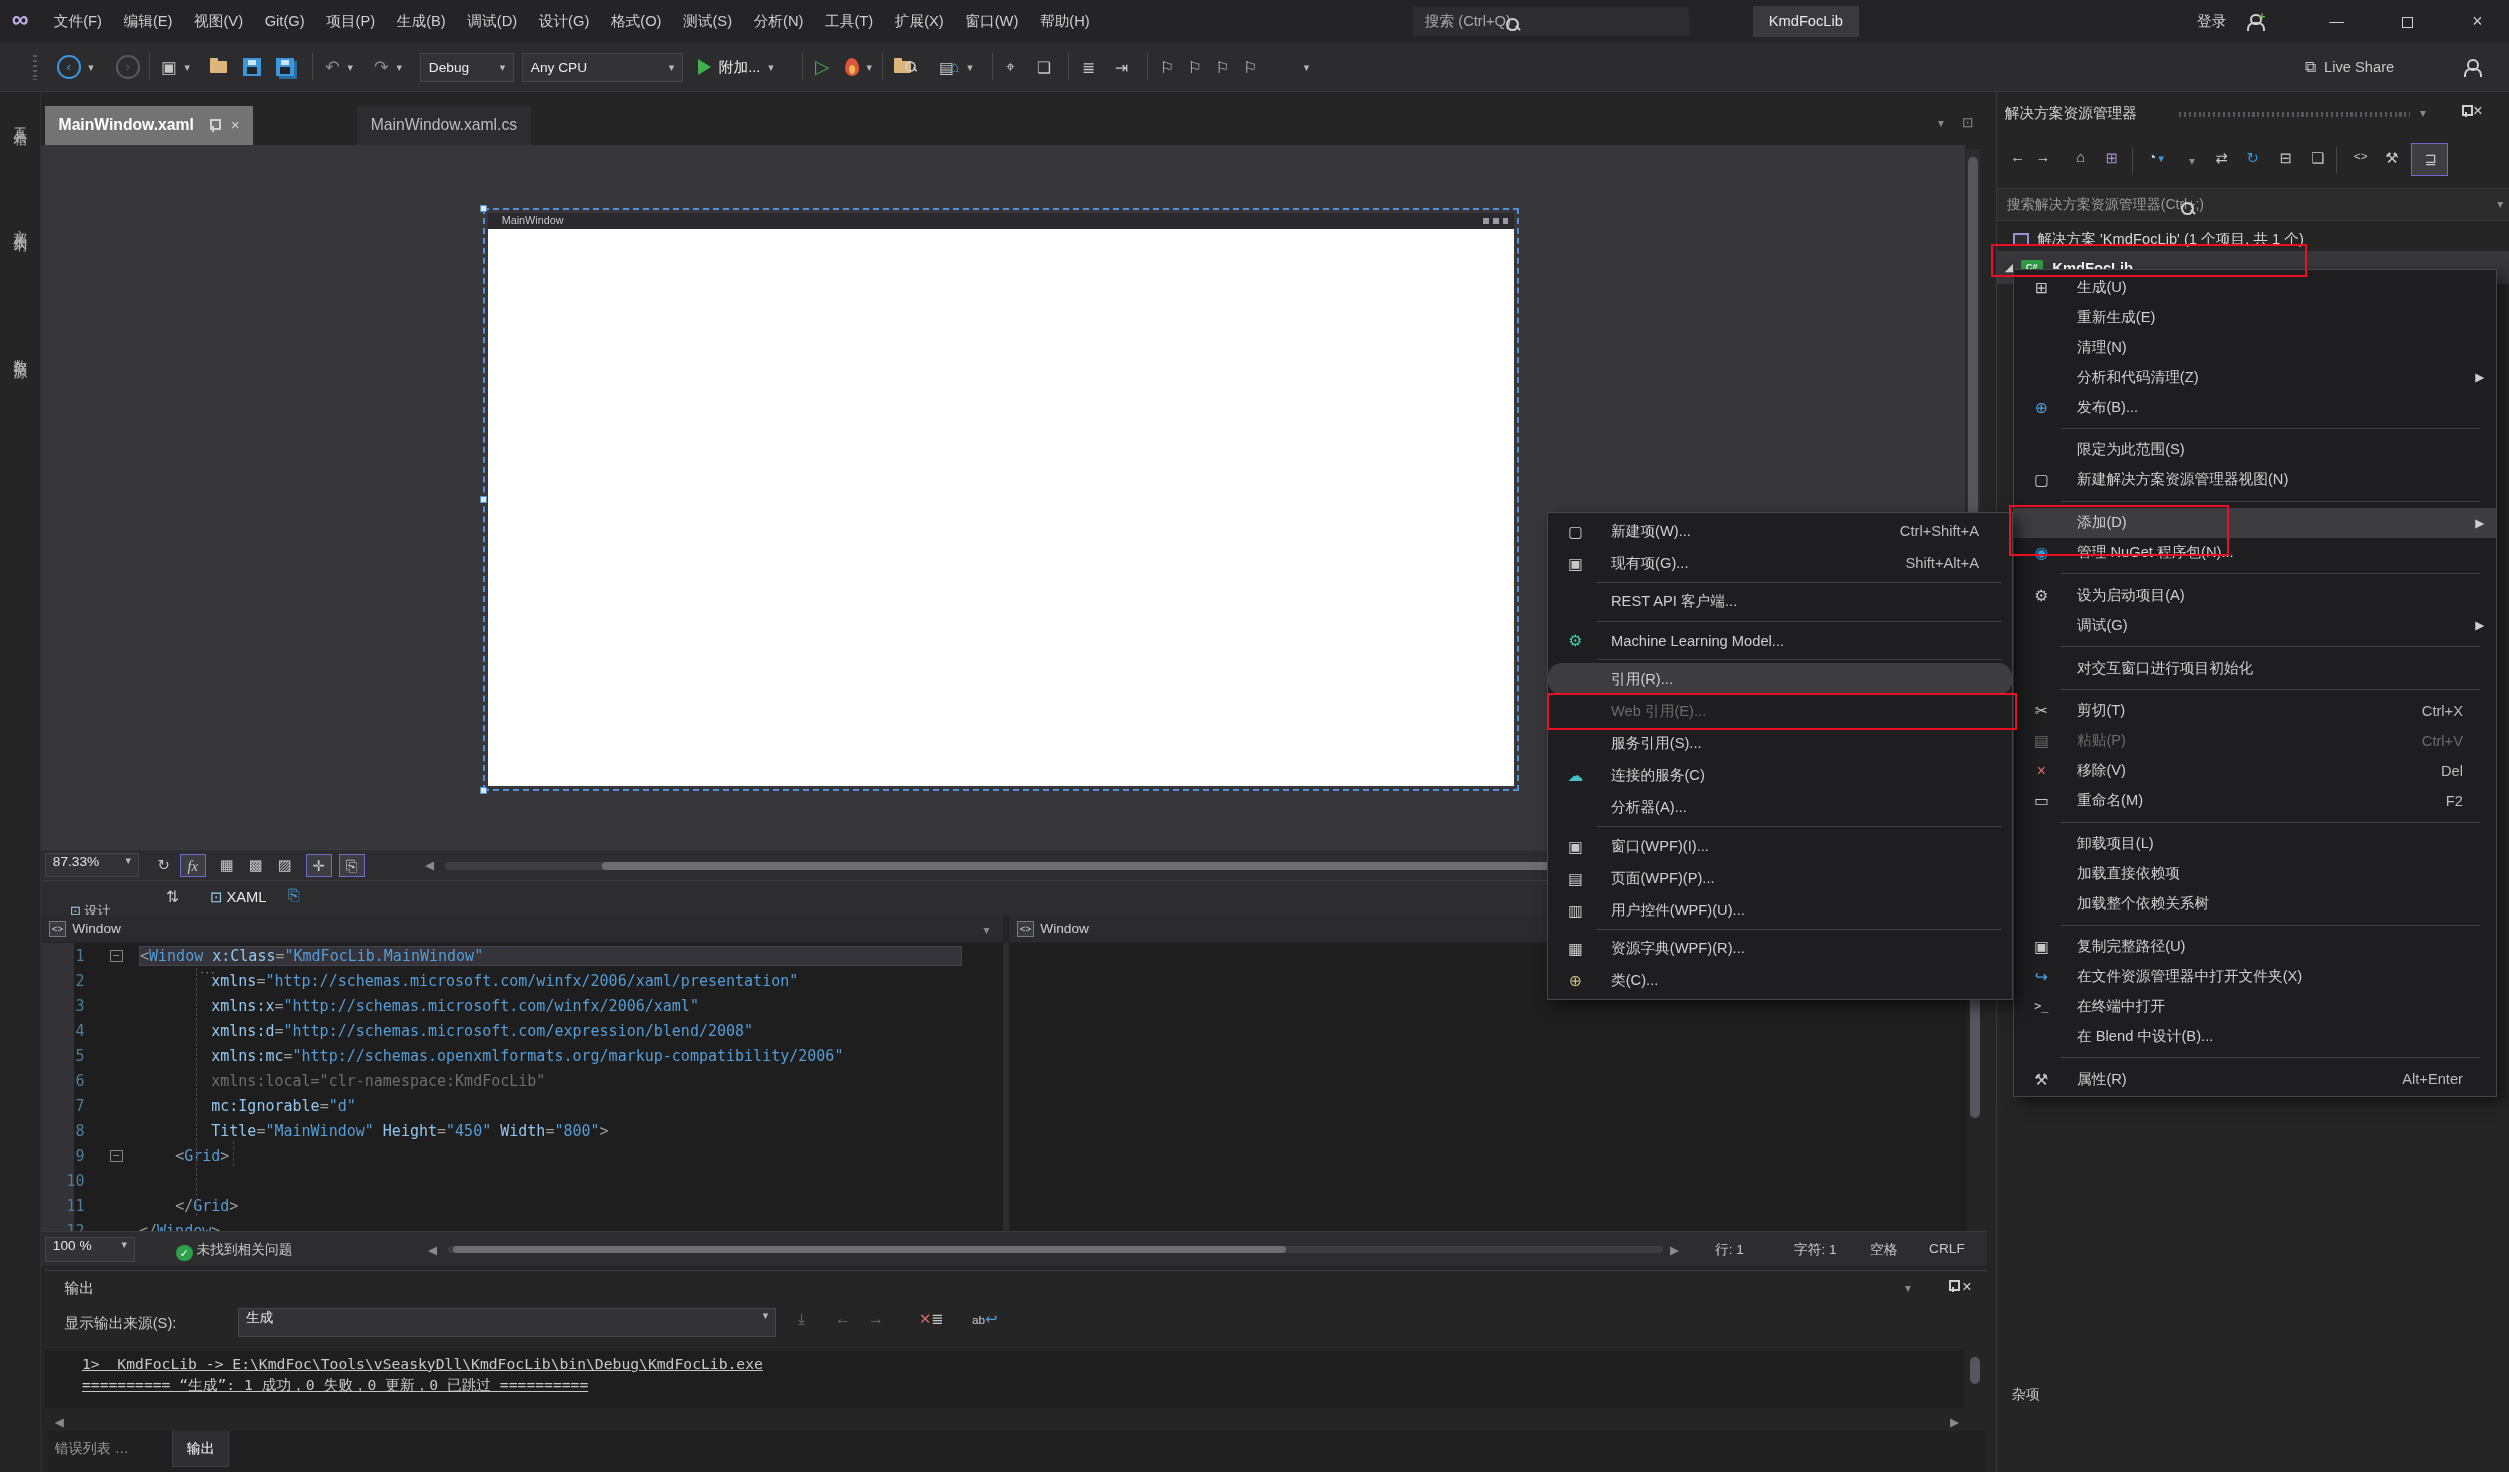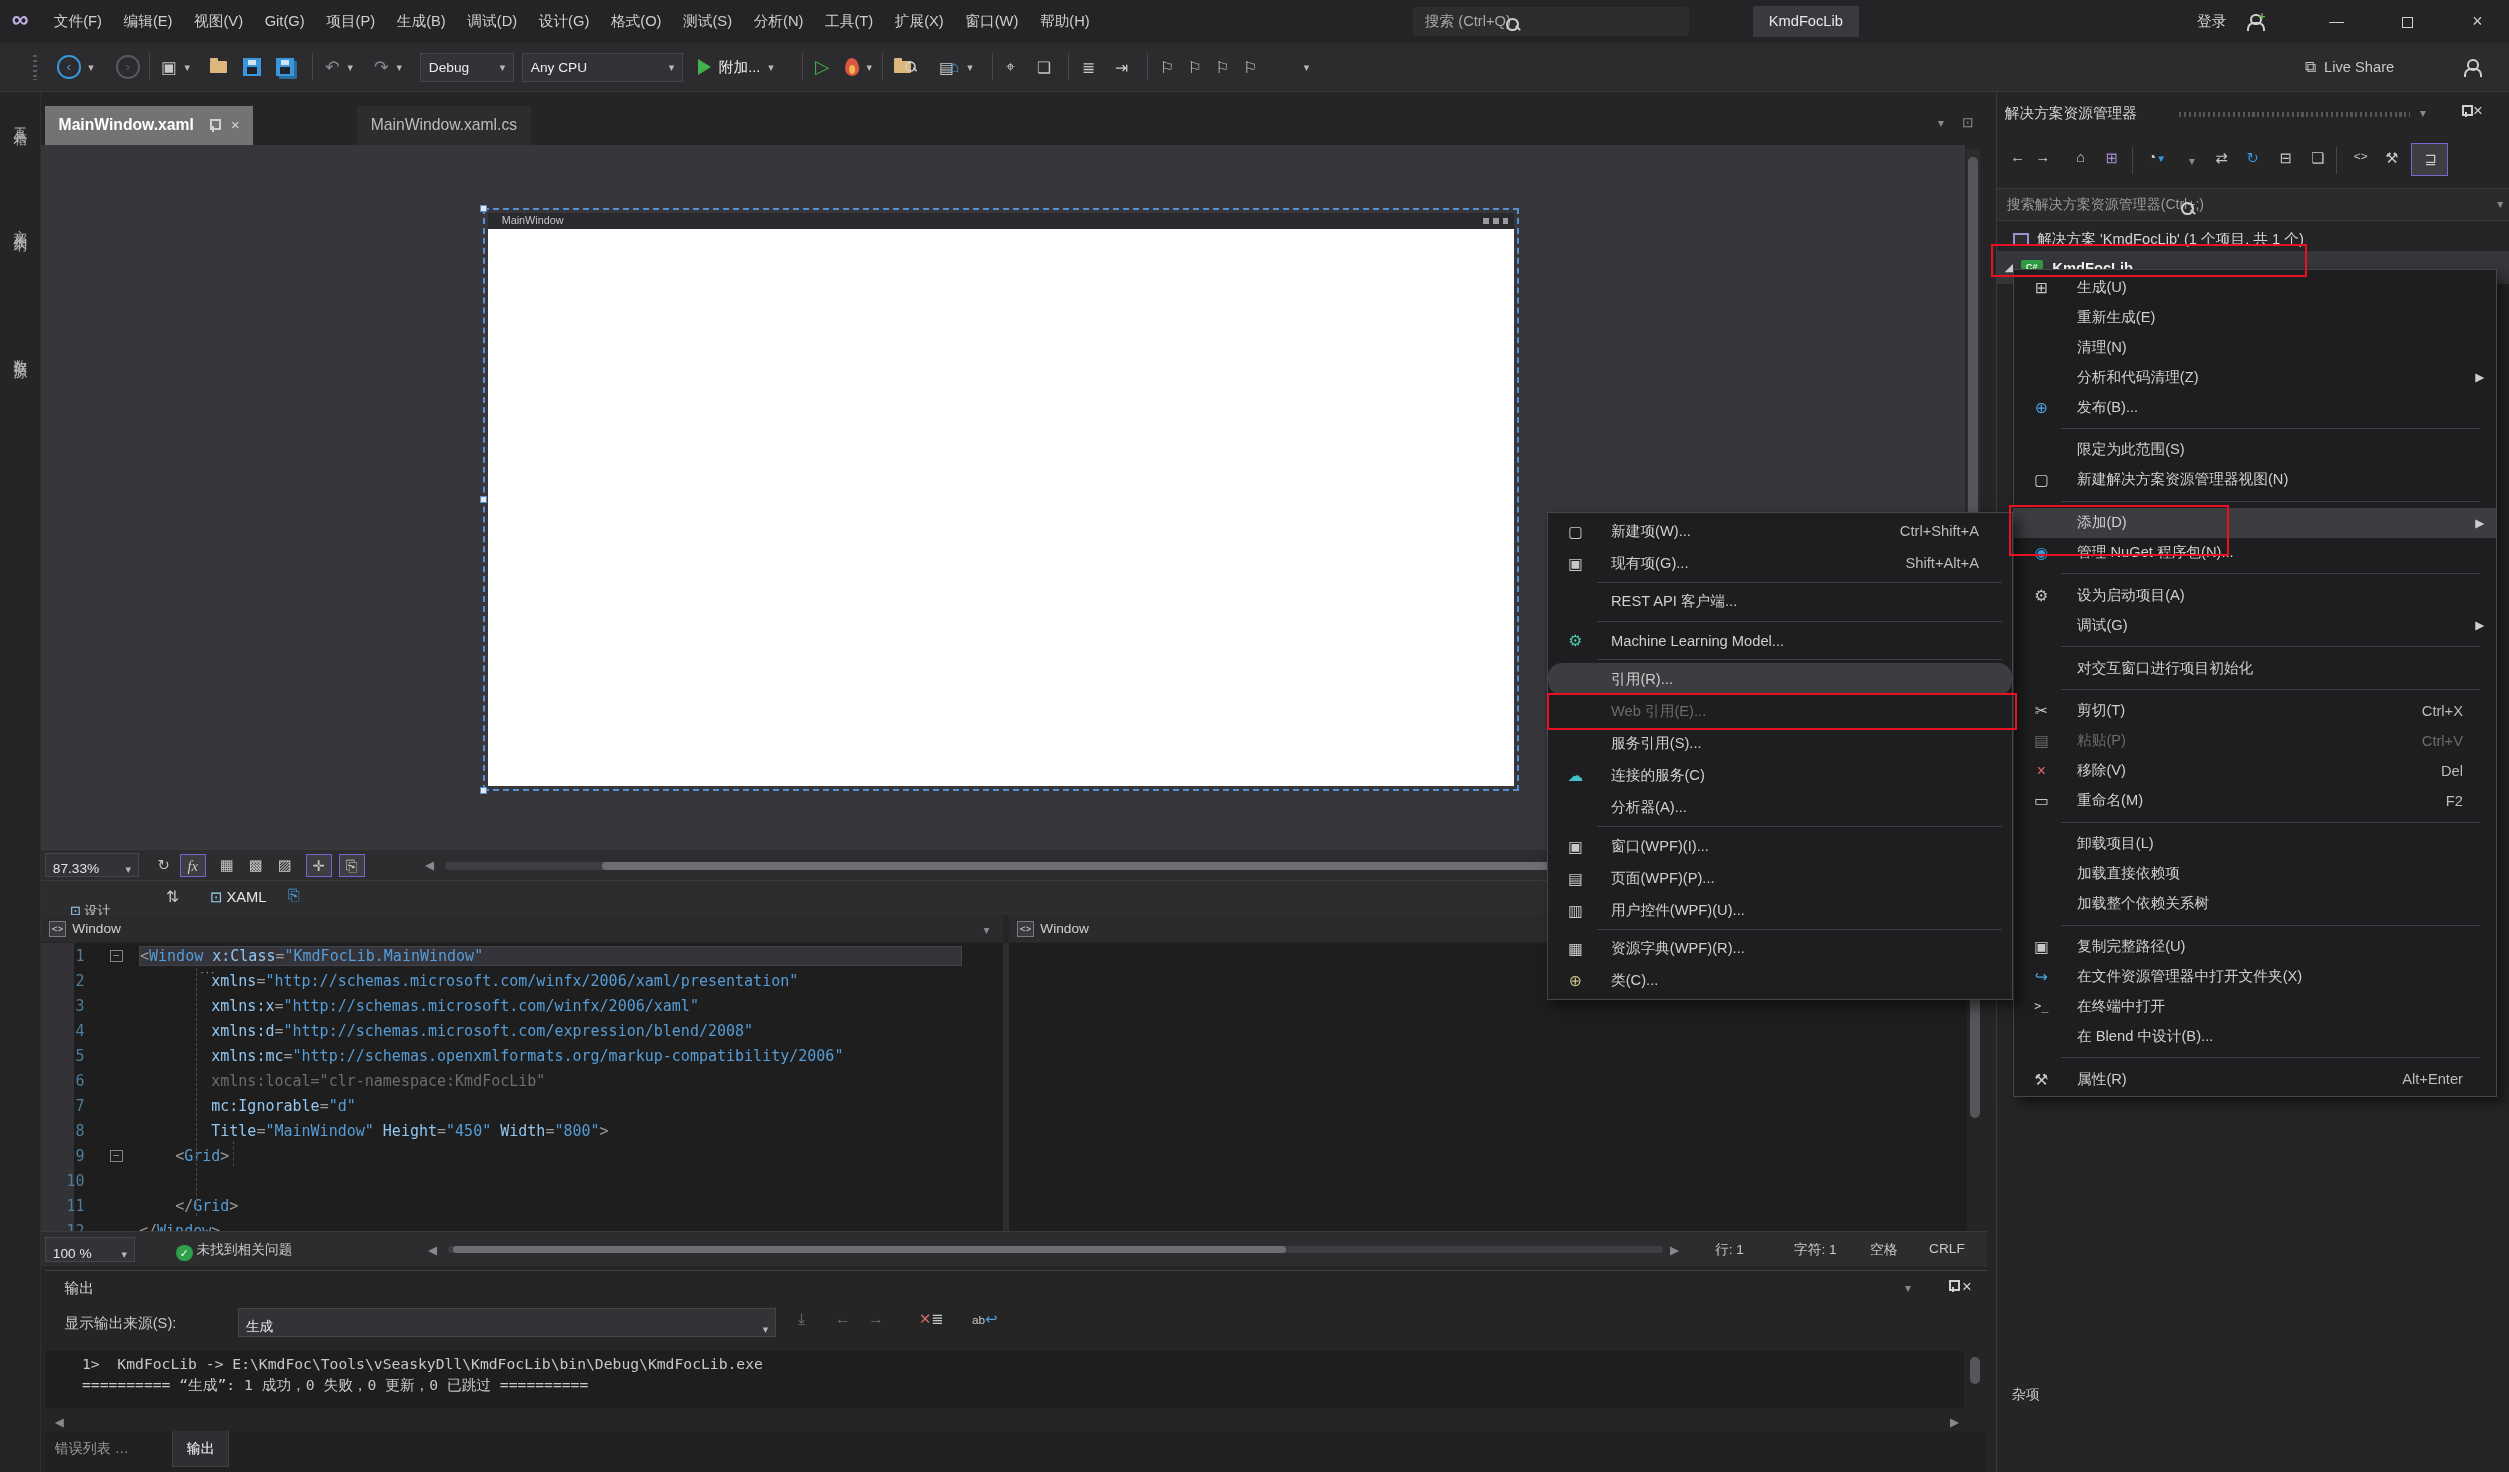--- a/index.html
+++ b/index.html
@@ -1,20 +1,20 @@
 <!DOCTYPE html>
 <html style="--red: #e81123;"><head>
 <meta charset="utf-8">
 <style>
   *{box-sizing:border-box;margin:0;padding:0}
   html,body{background:#111;}
   body{font-family:"Liberation Sans",sans-serif;}
   #root{position:relative;width:2509px;height:1472px;background:#252526;overflow:hidden;color:#ccc;font-size:14.7px;}
   .abs{position:absolute;}
-  .mono{font-family:"DejaVu Sans Mono",monospace;}
+  .mono{font-family:"DejaVu Sans Mono",monospace;text-decoration:underline;}
   .dim{color:#6e6e6e;}
   .glyph{display:inline-block;text-align:center;}
   
   #titlebar{position:absolute;left:0;top:0;width:2509px;height:43px;background:#242426;}
   .mbar-item{display:inline-block;padding:0 10.8px;line-height:43px;color:#cecece;font-size:14.7px;}
   #vslogo{position:absolute;left:11.8px;top:5.9px;font-size:23.5px;color:#c3b2ea;font-weight:bold;}
   #qsearch{position:absolute;left:1413px;top:6.9px;width:276px;height:29px;background:#2d2d30;border-radius:2px;color:#a8a8a8;line-height:29px;padding-left:11.8px;}
   .mag{position:relative;display:inline-block;width:15.7px;height:15.7px;}
   .mag::before{content:"";position:absolute;left:1px;top:1px;width:8.8px;height:8.8px;border:2px solid #cfcfcf;border-radius:50%;}
   .mag::after{content:"";position:absolute;left:9.8px;top:9.8px;width:5.9px;height:2px;background:#cfcfcf;transform:rotate(45deg);}
@@ -55,21 +55,21 @@
   .tabx{margin-left:11.8px;color:#d8d8d8;font-weight:normal;font-size:14.7px;}
   
   #designer{position:absolute;left:41px;top:145px;width:1924px;height:704px;background:#37373b;overflow:hidden;}
   #canvas{position:absolute;left:447px;top:68px;width:1026px;height:573px;background:#fff;}
   #canvas-chrome{position:absolute;left:0;top:0;width:100%;height:15.7px;background:#2a2a2e;color:#c8c8c8;font-size:10.8px;line-height:15.7px;padding-left:13.7px;}
   .chrome-dots{position:absolute;right:5.9px;top:4.9px;width:25.5px;height:5.9px;background:repeating-linear-gradient(90deg,#9a9aa2 0 5.9px,transparent 5.9px 9.8px);}
   #selrect{position:absolute;left:442px;top:63px;width:1036px;height:583px;border:2px dashed #5591d2;}
   .hd{position:absolute;width:6.9px;height:6.9px;background:#e8e8e8;border:1px solid #5591d2;}
   
   .bar{position:absolute;background:#2d2d30;border-top:1px solid #3a3a3d;}
-  .zbox{position:absolute;background:#333337;border:1px solid #46464a;color:#e4e4e4;font-size:13.7px;display:flex;align-items:flex-end;padding:0 6.9px;justify-content:space-between;}
+  .zbox{position:absolute;background:#333337;border:1px solid #46464a;color:#e4e4e4;font-size:13.7px;display:flex;align-items:flex-start;padding:0 6.9px;justify-content:space-between;}
   .dico{position:absolute;top:3.9px;width:25.5px;height:23.5px;color:#c8c8c8;text-align:center;line-height:23.5px;font-size:14.7px;}
   .dico.on{border:1px solid #7069cf;background:#3d3d42;}
   .sbtrack{position:absolute;height:7.8px;background:#3e3e42;border-radius:3.9px;}
   .sbthumb{position:absolute;height:7.8px;background:#6e6e72;border-radius:3.9px;}
   
   .crumb{position:absolute;height:27.4px;background:#2b2b2e;display:flex;align-items:center;color:#d0d0d0;font-size:13.7px;padding-left:7.8px;}
   .xmlic{display:inline-block;width:17.6px;height:15.7px;border:1px solid #7a7a7e;color:#c8d8ea;font-size:9.8px;text-align:center;line-height:13.7px;margin-right:5.9px;background:#3a3a3e;}
   
   #codearea{position:absolute;left:41px;top:943px;width:962px;height:288px;background:#1e1e1e;overflow:hidden;}
   #rightpane{position:absolute;left:1009px;top:943px;width:958px;height:288px;background:#1e1e1e;}

